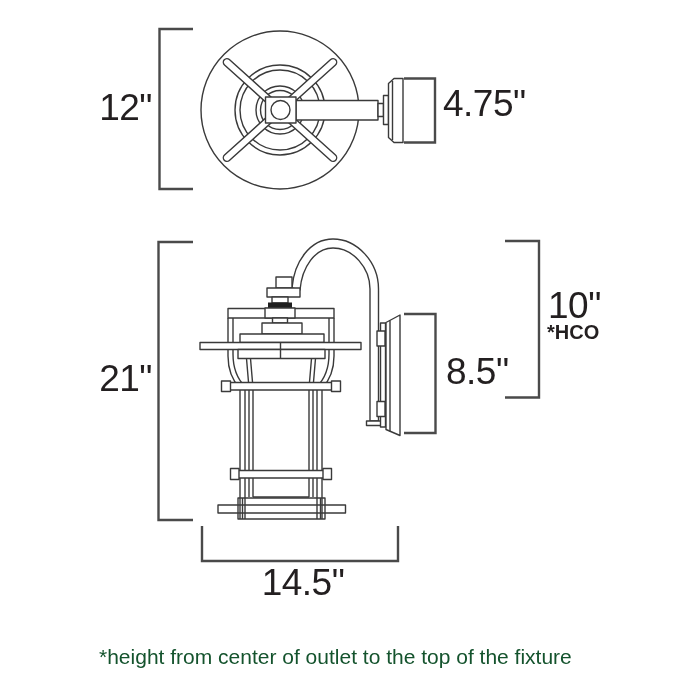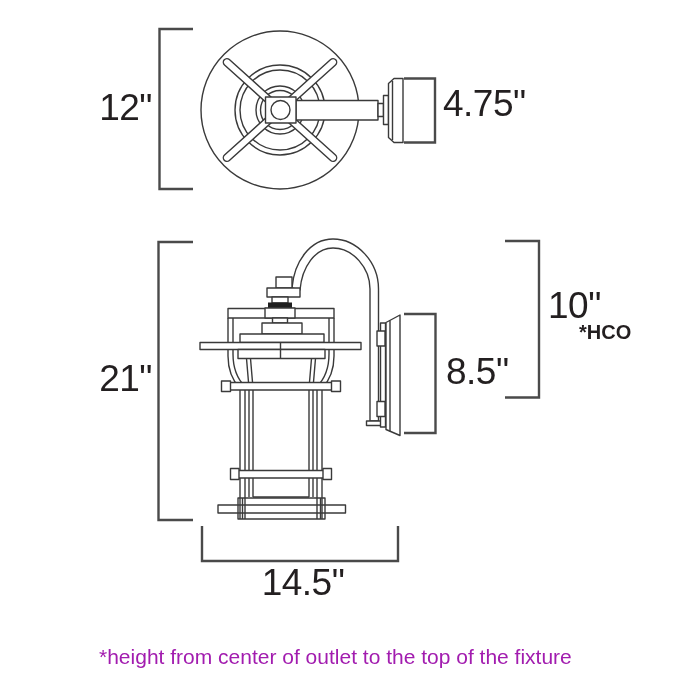--- a/index.html
+++ b/index.html
@@ -9,24 +9,24 @@
   }
   .stage svg{position:absolute;left:0;top:0;}
   .dim-label{
     position:absolute;font-size:37px;line-height:1;color:#231f20;
     font-weight:400;letter-spacing:-0.5px;white-space:nowrap;
   }
   .dim-label.right{text-align:right;}
   .dim-label.center{text-align:center;}
   .hco-note{
     position:absolute;font-size:20px;line-height:1;color:#231f20;
-    font-weight:600;letter-spacing:0;white-space:nowrap;margin-left:32px;
+    font-weight:600;letter-spacing:0;white-space:nowrap;
   }
   .footnote{
-    position:absolute;font-size:21px;line-height:1.2;color:#a21caf;white-space:nowrap;
+    position:absolute;font-size:21px;line-height:1.2;color:#14532d;white-space:nowrap;
   }
 </style>
 </head>
 <body>
 
 <div class="stage">
 
   <svg width="700" height="700" viewBox="0 0 700 700">
 
     <g fill="none" stroke="#3a3a3a" stroke-width="1.4" stroke-linejoin="round">

